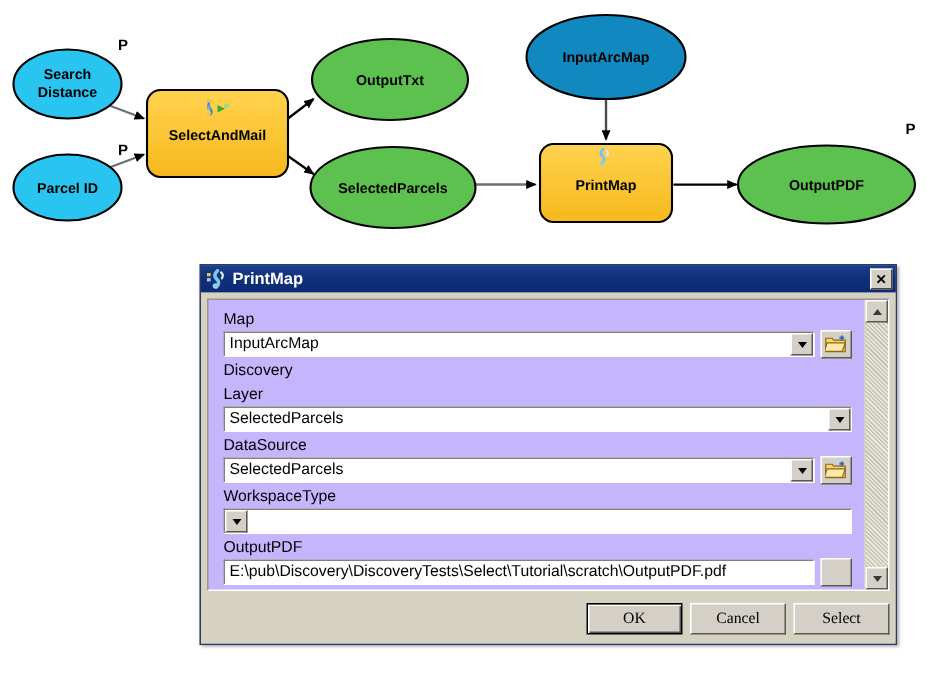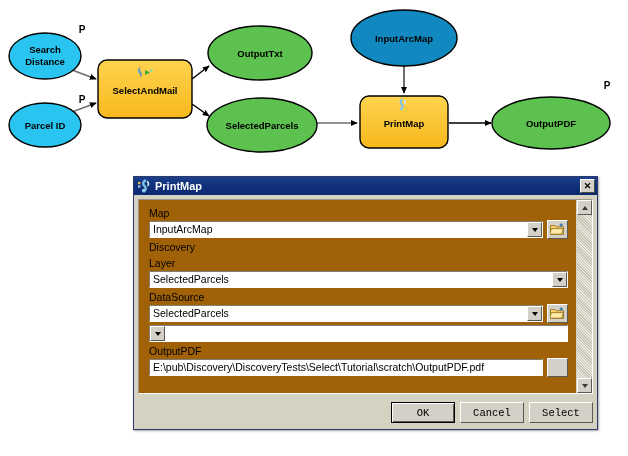--- a/index.html
+++ b/index.html
@@ -105,21 +105,21 @@
     left: 0; top: 18px; right: 0; bottom: 0;
     background: #d6d2c2;
     padding: 4px;
     box-sizing: border-box;
   }
 
   
   .param-panel {
     position: relative;
     height: 195px;
-    background: #a16207;
+    background: #c4b5fd;
     border-top: 1px solid #9a968a;
     border-left: 1px solid #9a968a;
     border-right: 1px solid #ffffff;
     border-bottom: 1px solid #ffffff;
     box-sizing: border-box;
     overflow: hidden;
   }
   .param-scroll-inner {
     position: absolute;
     left: 0; top: 0; right: 16px; bottom: 0;
@@ -277,21 +277,21 @@
     height: 21px;
     min-width: 64px;
     padding: 0 8px;
     background: #d4d0c8;
     border-top: 1px solid #ffffff;
     border-left: 1px solid #ffffff;
     border-right: 1px solid #5a5a52;
     border-bottom: 1px solid #5a5a52;
     box-sizing: border-box;
     font-size: 10.5px;
-    font-family: Liberation Mono, monospace;
+    font-family: Liberation Serif, serif;
     color: #000000;
     display: flex;
     align-items: center;
     justify-content: center;
     cursor: default;
     white-space: nowrap;
   }
   .dlg-btn.default {
     border: 1px solid #000000;
     box-shadow: inset 1px 1px 0 #ffffff, inset -1px -1px 0 #5a5a52;
@@ -465,20 +465,21 @@
               <svg width="15" height="13" viewBox="0 0 15 13" xmlns="http://www.w3.org/2000/svg">
                 <path d="M0.5,2.5 h4.2 l1.2,1.3 h7.6 v7.7 h-13 z" fill="#fbd46a" stroke="#8a6a14" stroke-width="0.8"></path>
                 <path d="M1.4,5.6 h12 l-1.8,5.6 h-12 z" fill="#ffe9a8" stroke="#8a6a14" stroke-width="0.8"></path>
                 <path d="M11.2,0.6 v3.2 M9.6,2.2 h3.2" stroke="#2f6fb5" stroke-width="1.3"></path>
               </svg>
             </div>
           </div>
         </div>
 
         <div class="field-row">
+          <div class="field-label">WorkspaceType</div>
           <div class="field-control">
             <div class="combo">
               <div class="combo-arrow">
                   <i></i>
                 </div>
             </div>
             <div class="browse-spacer"></div>
           </div>
         </div>
 

